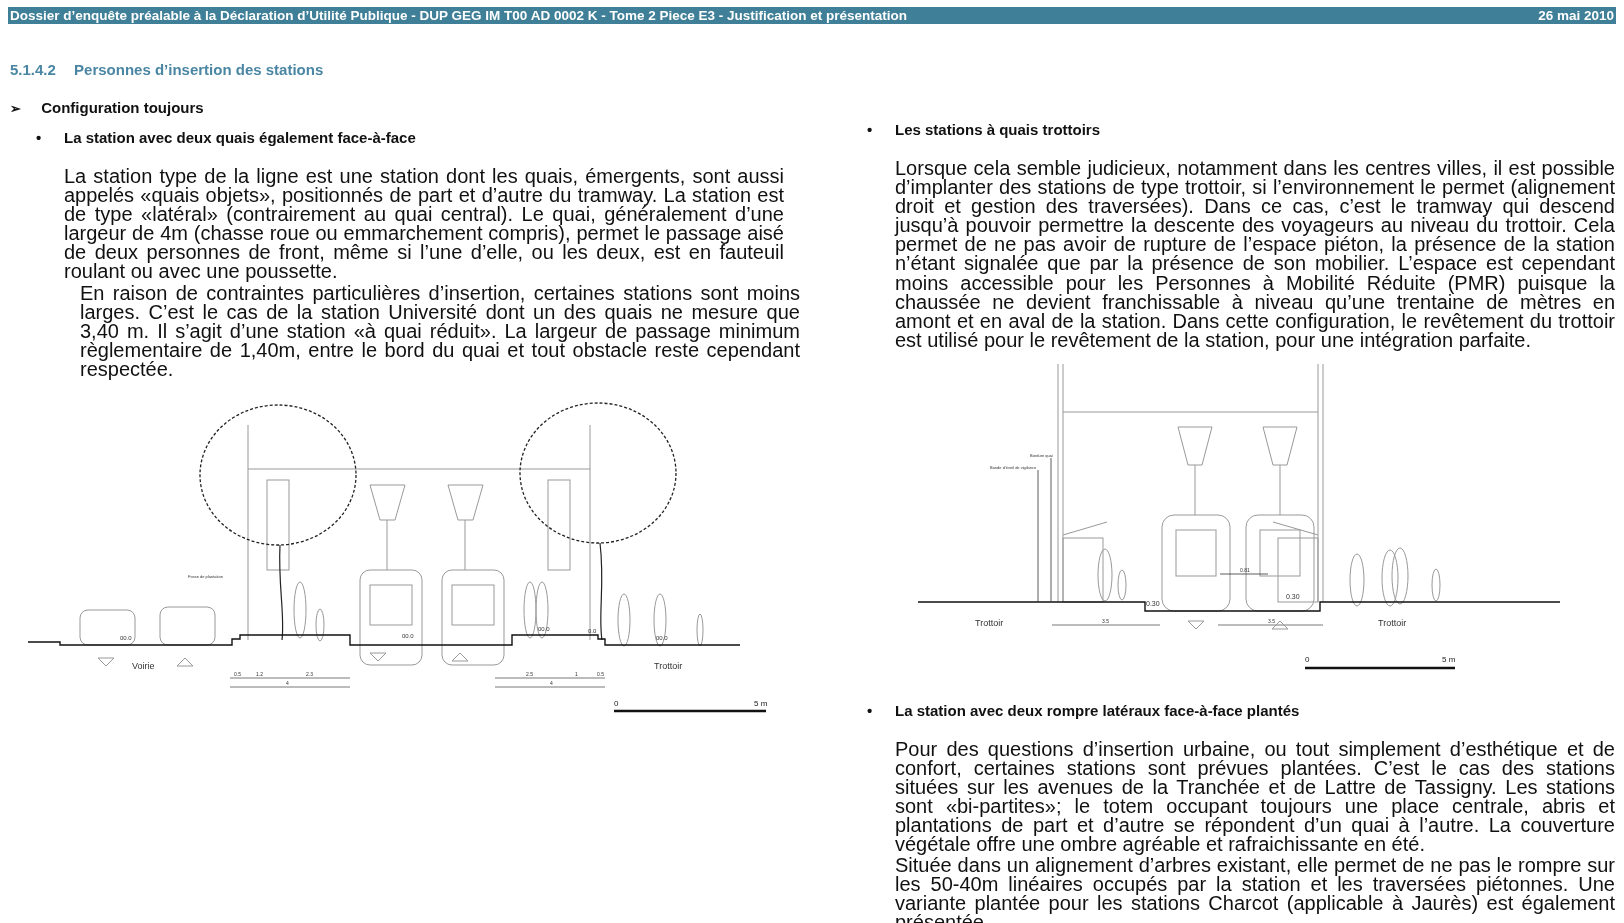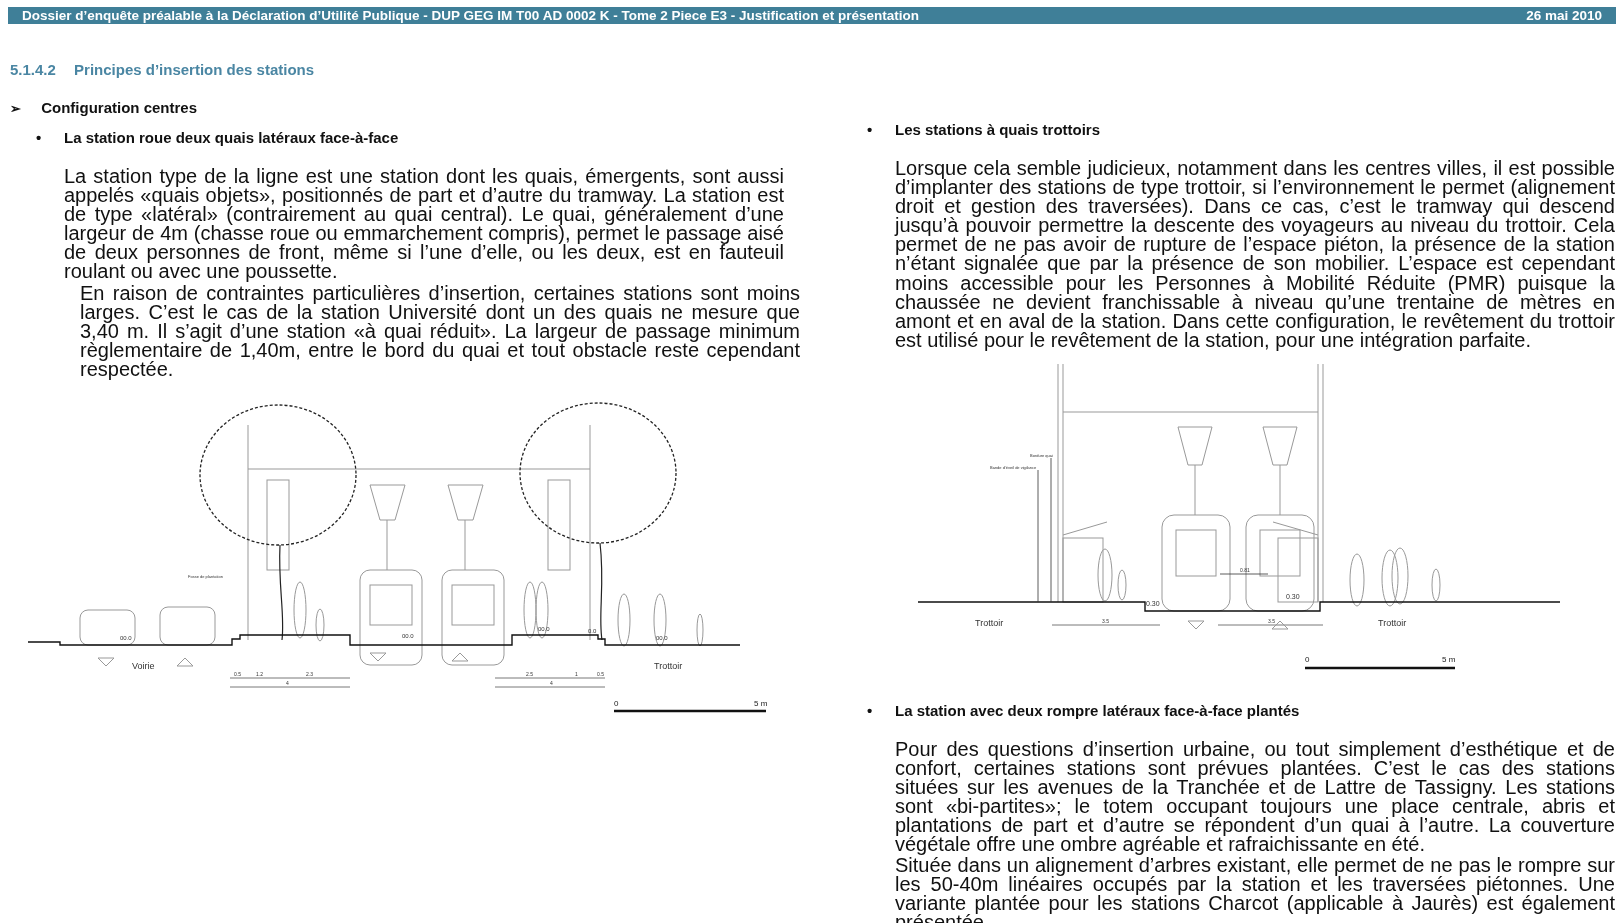--- a/index.html
+++ b/index.html
@@ -1,52 +1,52 @@
 <!DOCTYPE html>
 <html><head>
 <meta charset="utf-8">
 <style>
   html, body { margin: 0; padding: 0; background: #ffffff; }
   body { width: 1624px; height: 923px; position: relative; overflow: hidden;
          font-family: "Liberation Sans", sans-serif; color: #111; }
   .hdr { position: absolute; left: 8px; top: 7px; width: 1608px; height: 17px;
          background: #3f7f98; color: #fff; font-weight: bold; font-size: 13.5px;
          line-height: 17px; display: flex; justify-content: space-between; }
-  .hdr span { padding: 0 14px; white-space: nowrap; }
+  .hdr span { padding: 0 2px; white-space: nowrap; }
   .sec { position: absolute; left: 10px; top: 61px; color: #4a86a3; font-weight: bold; font-size: 15px; }
   .sec .num { margin-right: 14px; }
   .lvl1 { position: absolute; left: 10px; top: 99px; font-weight: bold; font-size: 15px; }
   .lvl1 .arrow { display: inline-block; width: 27px; font-size: 13px; }
   .bul { position: absolute; font-weight: bold; font-size: 15px; }
   .bul .dot { position: absolute; left: -28px; top: 0; font-size: 15px; }
   .para { position: absolute; font-size: 20px; line-height: 19.1px; text-align: justify; }
   .fig { position: absolute; }
   svg text { font-family: "Liberation Sans", sans-serif; }
 </style>
 </head>
 <body>
 
 <div class="hdr">
   <span>Dossier d’enquête préalable à la Déclaration d’Utilité Publique - DUP GEG IM T00 AD 0002 K - Tome 2 Piece E3 - Justification et présentation</span>
   <span>26 mai 2010</span>
 </div>
 
 <div class="sec">
   <span class="num">5.1.4.2</span>
-  <span>Principes d’insertion des stations</span>
+  <span>Personnes d’insertion des stations</span>
 </div>
 
 <div class="lvl1">
   <span class="arrow">➢</span>
-  <span>Configuration centres</span>
+  <span>Configuration toujours</span>
 </div>
 
 <div class="bul" style="left:64px; top:129px;">
   <span class="dot">•</span>
-  <span>La station roue deux quais latéraux face-à-face</span>
+  <span>La station avec deux quais également face-à-face</span>
 </div>
 
 <div class="para" style="left:64px; top:167px; width:720px;">La station type de la ligne est une station dont les quais, émergents, sont aussi appelés «quais objets», positionnés de part et d’autre du tramway. La station est de type «latéral» (contrairement au quai central). Le quai, généralement d’une largeur de 4m (chasse roue ou emmarchement compris), permet le passage aisé de deux personnes de front, même si l’une d’elle, ou les deux, est en fauteuil roulant ou avec une poussette.</div>
 <div class="para" style="left:80px; top:284px; width:720px;">En raison de contraintes particulières d’insertion, certaines stations sont moins larges. C’est le cas de la station Université dont un des quais ne mesure que 3,40  m. Il s’agit d’une station «à quai réduit». La largeur de passage minimum règlementaire de 1,40m, entre le bord du quai et tout obstacle reste cependant respectée.</div>
 
 <svg class="fig" style="left:20px; top:395px;" width="770" height="345" viewBox="0 0 770 345">
   <g stroke="#999" fill="none" stroke-width="1">
 
     <line x1="228" y1="30" x2="228" y2="245"></line>
     <line x1="570" y1="30" x2="570" y2="245"></line>

